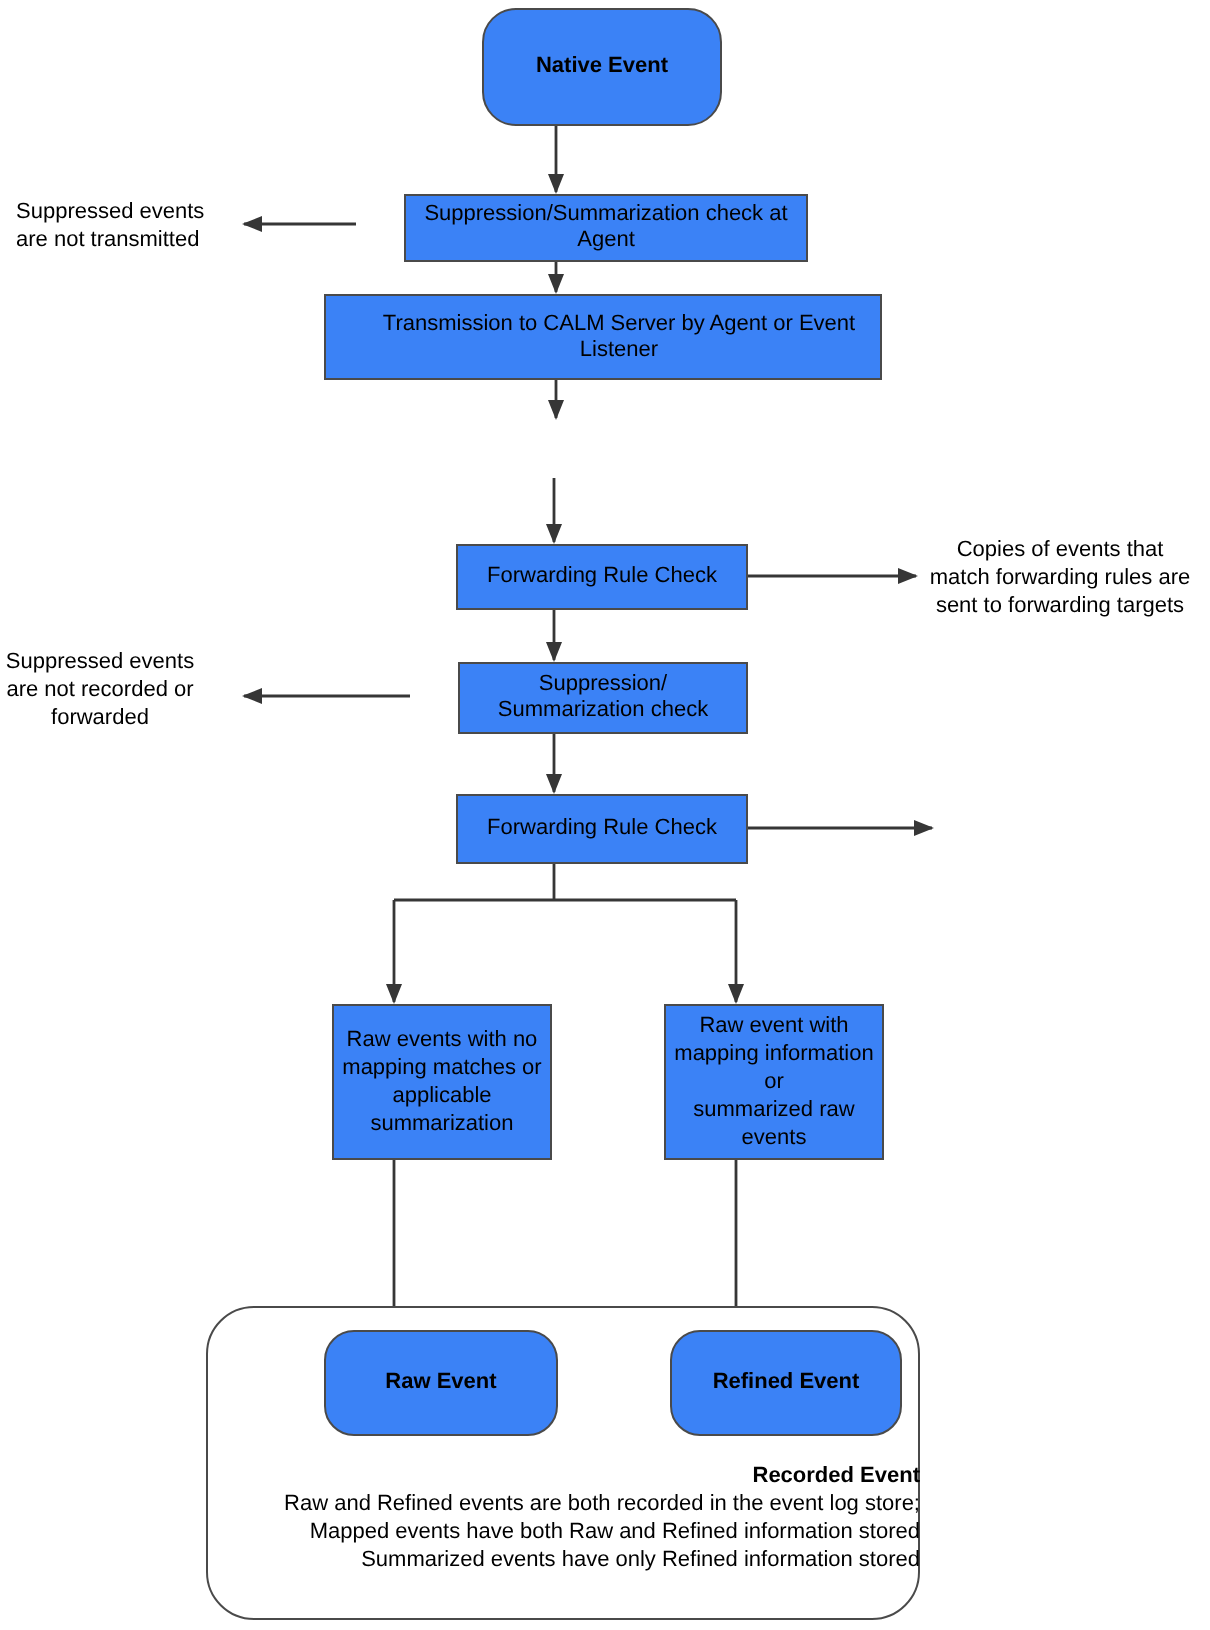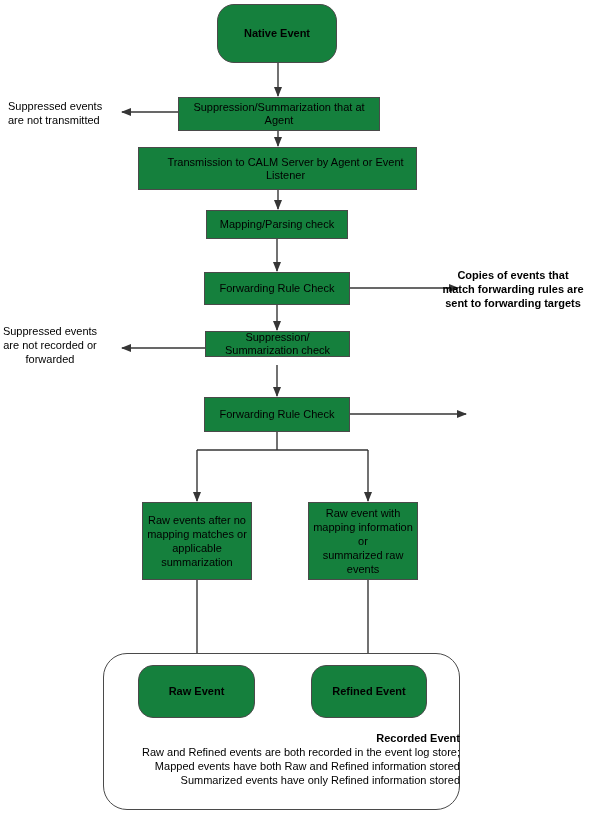--- a/index.html
+++ b/index.html
@@ -15,27 +15,28 @@
   }
   .connectors {
     position: absolute;
     left: 0; top: 0;
     width: 605px; height: 815px;
   }
   .node {
     position: absolute;
     box-sizing: border-box;
     border: 1px solid #4a4a4a;
-    background: #15803d;
+    background: #3b82f6;
     display: flex;
     align-items: center;
     justify-content: center;
     text-align: center;
     white-space: pre-line;
     line-height: 13px;
+    margin-left: 24px;
   }
   .node.branch { line-height: 14px; }
   .rounded { border-radius: 17px; }
   .rounded-sm { border-radius: 15px; }
   .bold { font-weight: bold; }
   .annotation {
     position: absolute;
     white-space: pre-line;
     line-height: 14px;
   }
@@ -85,54 +86,53 @@
       <line x1="368" y1="450" x2="368" y2="501" marker-end="url(#ah)"></line>
       <line x1="197" y1="580" x2="197" y2="664" marker-end="url(#ah)"></line>
       <line x1="368" y1="580" x2="368" y2="664" marker-end="url(#ah)"></line>
     </g>
   </svg>
 
   <div class="container-box" style="left:103px; top:653px; width:357px; height:157px;"></div>
 
   <div class="node rounded bold" style="left:217px; top:4px; width:120px; height:59px;">Native Event</div>
 
-  <div class="node" style="left:178px; top:97px; width:202px; height:34px;">Suppression/Summarization that at
+  <div class="node" style="left:178px; top:97px; width:202px; height:34px;">Suppression/Summarization check at
 Agent</div>
 
   <div class="node" style="left:138px; top:147px; width:279px; height:43px;padding-left:16px;">Transmission to CALM Server by Agent or Event
 Listener</div>
 
-  <div class="node" style="left:206px; top:210px; width:142px; height:29px;">Mapping/Parsing check</div>
 
   <div class="node" style="left:204px; top:272px; width:146px; height:33px;">Forwarding Rule Check</div>
 
-  <div class="node" style="left:205px; top:331px; width:145px; height:26px;">Suppression/
+  <div class="node" style="left:205px; top:331px; width:145px; height:36px;">Suppression/
 Summarization check</div>
 
   <div class="node" style="left:204px; top:397px; width:146px; height:35px;">Forwarding Rule Check</div>
 
-  <div class="node branch" style="left:142px; top:502px; width:110px; height:78px;">Raw events after no
+  <div class="node branch" style="left:142px; top:502px; width:110px; height:78px;">Raw events with no
 mapping matches or
 applicable
 summarization</div>
 
   <div class="node branch" style="left:308px; top:502px; width:110px; height:78px;">Raw event with
 mapping information
 or
 summarized raw
 events</div>
 
   <div class="node rounded-sm bold" style="left:138px; top:665px; width:117px; height:53px;">Raw Event</div>
 
   <div class="node rounded-sm bold" style="left:311px; top:665px; width:116px; height:53px;">Refined Event</div>
 
   <div class="annotation" style="left:8px; top:99px; width:112px;">Suppressed events
 are not transmitted</div>
 
-  <div class="annotation centered" style="left:441px; top:268px; width:144px;font-weight:bold;">Copies of events that
+  <div class="annotation centered" style="left:458px; top:268px; width:144px;">Copies of events that
 match forwarding rules are
 sent to forwarding targets</div>
 
   <div class="annotation centered" style="left:0px; top:324px; width:100px;">Suppressed events
 are not recorded or
 forwarded</div>
 
 
   <div class="recorded-text">
     <div class="recorded-title">Recorded Event</div>

